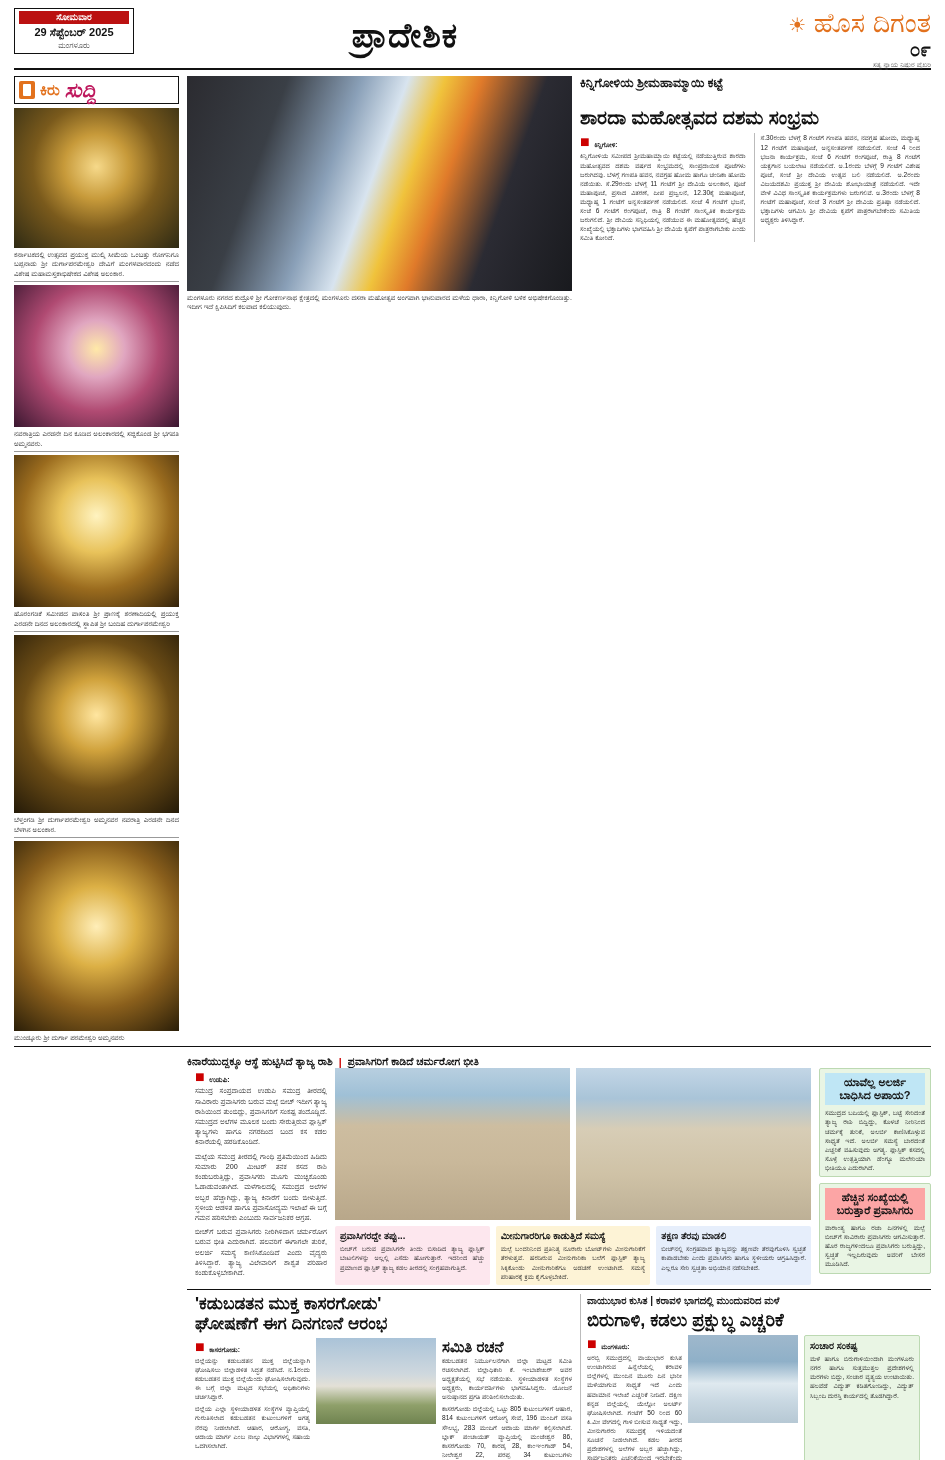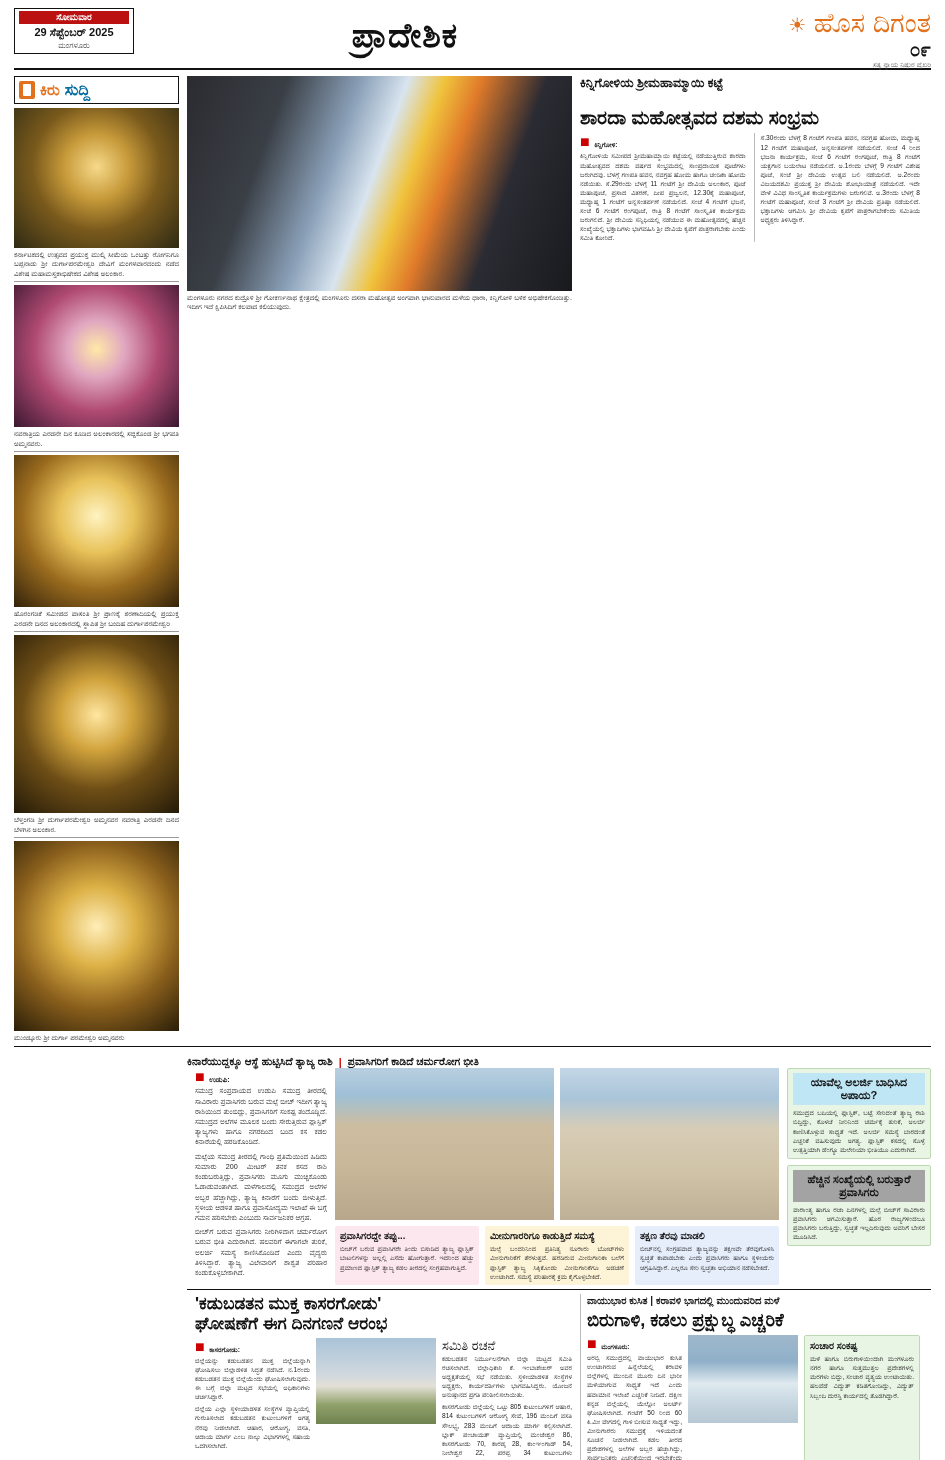--- a/index.html
+++ b/index.html
@@ -39,21 +39,21 @@
   
   .row1 { display:flex; gap:8px; margin-top:6px; }
   .col-left { width:165px; }
   .col-mid { width:385px; }
   .col-right { width:340px; }
 
   .kirusuddi { border:1px solid #111; padding:3px 4px; display:flex; align-items:center; gap:5px; height:28px; }
   .kirusuddi .ic { width:16px; height:18px; background:#e2711d; border-radius:2px; position:relative; }
   .kirusuddi .ic:after { content:""; position:absolute; left:4px; top:3px; width:8px; height:12px; background:#fff; border-radius:1px;}
   .kirusuddi .t1 { color:#e2711d; font-size:15px; font-weight:bold; }
-  .kirusuddi .t2 { color:#0369a1; font-size:16px; font-weight:bold; }
+  .kirusuddi .t2 { color:#be185d; font-size:20px; font-weight:bold;font-style:italic; }
 
   .photo { background:#d9d4cc; position:relative; overflow:hidden; }
 
   
   .dei1 { background: radial-gradient(circle at 50% 42%, #f6d98a 0%, #c79a3a 28%, #7a5a1c 55%, #2e2a14 100%); }
   .dei2 { background: radial-gradient(circle at 50% 45%, #ffe9a8 0%, #e0a6c0 25%, #b04a72 55%, #3a1730 100%); }
   .dei3 { background: radial-gradient(circle at 50% 40%, #fff3c0 0%, #e8c25a 30%, #9a6b1e 60%, #33220a 100%); }
   .dei4 { background: radial-gradient(circle at 50% 45%, #ffe6a0 0%, #d0a23c 28%, #6e4e16 58%, #241a08 100%); }
   .dei5 { background: radial-gradient(circle at 50% 45%, #ffeeb8 0%, #dcb045 30%, #8a5f1c 62%, #2a1e08 100%); }
   .tiger { background: linear-gradient(110deg,#2b2b30 0%,#3a3f46 22%,#8aa0b8 38%,#d8e4ef 48%,#f0c33c 56%,#e07a2a 64%,#2b2b33 78%,#191a1e 100%); }
@@ -72,21 +72,21 @@
   .tintbox { padding:4px 5px; border-radius:2px; }
   .tint-pink { background:#fde7ee; }
   .tint-yellow { background:#fdf3d6; }
   .tint-blue { background:#e6eefb; }
   .tint-green { background:#e9f5e4; border:1px solid #bcd9b2; }
 
   .side-head { background:#c9e8f6; font-weight:bold; font-size:11px; text-align:center; padding:3px 2px; }
 
   .secthead { font-size:17px; font-weight:bold; line-height:1.18; }
   .secthead2 { font-size:15px; font-weight:bold; line-height:1.2; }
-  .smallhead-b { font-size:13px; font-weight:normal; color:#111; }
+  .smallhead-b { font-size:15px; font-weight:bold; color:#111; }
 
   .rule-v { border-left:1px solid #bbb; }
   .b { font-weight:bold; }
 </style>
 </head>
 <body>
 
 <div class="page">
 
   <div class="masthead">
@@ -196,27 +196,27 @@
           <div class="boxh">ಮೀನುಗಾರರಿಗೂ ಕಾಡುತ್ತಿದೆ ಸಮಸ್ಯೆ</div>
           <div class="kn sm">ಮಲ್ಪೆ ಬಂದರಿನಿಂದ ಪ್ರತಿನಿತ್ಯ ನೂರಾರು ಬೋಟ್‌ಗಳು ಮೀನುಗಾರಿಕೆಗೆ ತೆರಳುತ್ತವೆ. ಹರಡಿರುವ ಮೀನುಗಾರಿಕಾ ಬಲೆಗೆ ಪ್ಲಾಸ್ಟಿಕ್ ತ್ಯಾಜ್ಯ ಸಿಕ್ಕಿಕೊಂಡು ಮೀನುಗಾರಿಕೆಗೂ ಅಡಚಣೆ ಉಂಟಾಗಿದೆ. ಸಮಸ್ಯೆ ಪರಿಹಾರಕ್ಕೆ ಕ್ರಮ ಕೈಗೊಳ್ಳಬೇಕಿದೆ.</div>
         </div>
         <div class="tintbox tint-blue" style="flex:1;">
           <div class="boxh">ತಕ್ಷಣ ತೆರವು ಮಾಡಲಿ</div>
           <div class="kn sm">ಬೀಚ್‌ನಲ್ಲಿ ಸಂಗ್ರಹವಾದ ತ್ಯಾಜ್ಯವನ್ನು ತಕ್ಷಣವೇ ತೆರವುಗೊಳಿಸಿ ಸ್ವಚ್ಛತೆ ಕಾಪಾಡಬೇಕು ಎಂದು ಪ್ರವಾಸಿಗರು ಹಾಗೂ ಸ್ಥಳೀಯರು ಆಗ್ರಹಿಸಿದ್ದಾರೆ. ಎಲ್ಲರೂ ಸೇರಿ ಸ್ವಚ್ಛತಾ ಅಭಿಯಾನ ನಡೆಸಬೇಕಿದೆ.</div>
         </div>
       </div>
     </div>
 
-    <div style="width:144px;">
+    <div style="width:112px;">
       <div class="tintbox tint-green">
         <div class="side-head" style="background:#bfe6f5;">ಯಾವೆಲ್ಲ ಅಲರ್ಜಿ ಬಾಧಿಸಿದ ಅಪಾಯ?</div>
         <div class="kn sm" style="margin-top:3px;">ಸಮುದ್ರದ ಬದಿಯಲ್ಲಿ ಪ್ಲಾಸ್ಟಿಕ್, ಬಟ್ಟೆ ಸೇರಿದಂತೆ ತ್ಯಾಜ್ಯ ರಾಶಿ ಬಿದ್ದಿದ್ದು, ಕೊಳಚೆ ನೀರಿನಿಂದ ಚರ್ಮಕ್ಕೆ ತುರಿಕೆ, ಅಲರ್ಜಿ ಕಾಣಿಸಿಕೊಳ್ಳುವ ಸಾಧ್ಯತೆ ಇದೆ. ಅಲರ್ಜಿ ಸಮಸ್ಯೆ ಬಾರದಂತೆ ಎಚ್ಚರಿಕೆ ವಹಿಸುವುದು ಅಗತ್ಯ. ಪ್ಲಾಸ್ಟಿಕ್ ಕಸದಲ್ಲಿ ಸೊಳ್ಳೆ ಉತ್ಪತ್ತಿಯಾಗಿ ಡೆಂಗ್ಯೂ ಮಲೇರಿಯಾ ಭೀತಿಯೂ ಎದುರಾಗಿದೆ.</div>
       </div>
       <div class="tintbox tint-green" style="margin-top:6px;">
-        <div class="side-head" style="background:#a3a3a3;">ಹೆಚ್ಚಿನ ಸಂಖ್ಯೆಯಲ್ಲಿ ಬರುತ್ತಾರೆ ಪ್ರವಾಸಿಗರು</div>
+        <div class="side-head" style="background:#fca5a5;">ಹೆಚ್ಚಿನ ಸಂಖ್ಯೆಯಲ್ಲಿ ಬರುತ್ತಾರೆ ಪ್ರವಾಸಿಗರು</div>
         <div class="kn sm" style="margin-top:3px;">ವಾರಾಂತ್ಯ ಹಾಗೂ ರಜಾ ದಿನಗಳಲ್ಲಿ ಮಲ್ಪೆ ಬೀಚ್‌ಗೆ ಸಾವಿರಾರು ಪ್ರವಾಸಿಗರು ಆಗಮಿಸುತ್ತಾರೆ. ಹೊರ ರಾಜ್ಯಗಳಿಂದಲೂ ಪ್ರವಾಸಿಗರು ಬರುತ್ತಿದ್ದು, ಸ್ವಚ್ಛತೆ ಇಲ್ಲದಿರುವುದು ಅವರಿಗೆ ಬೇಸರ ಮೂಡಿಸಿದೆ.</div>
       </div>
     </div>
   </div>
 
   <div style="display:flex;">
       <div style="width:165px;"></div>
       <div style="flex:1; padding-left:8px;">
         <div class="hr"></div>
       </div>

